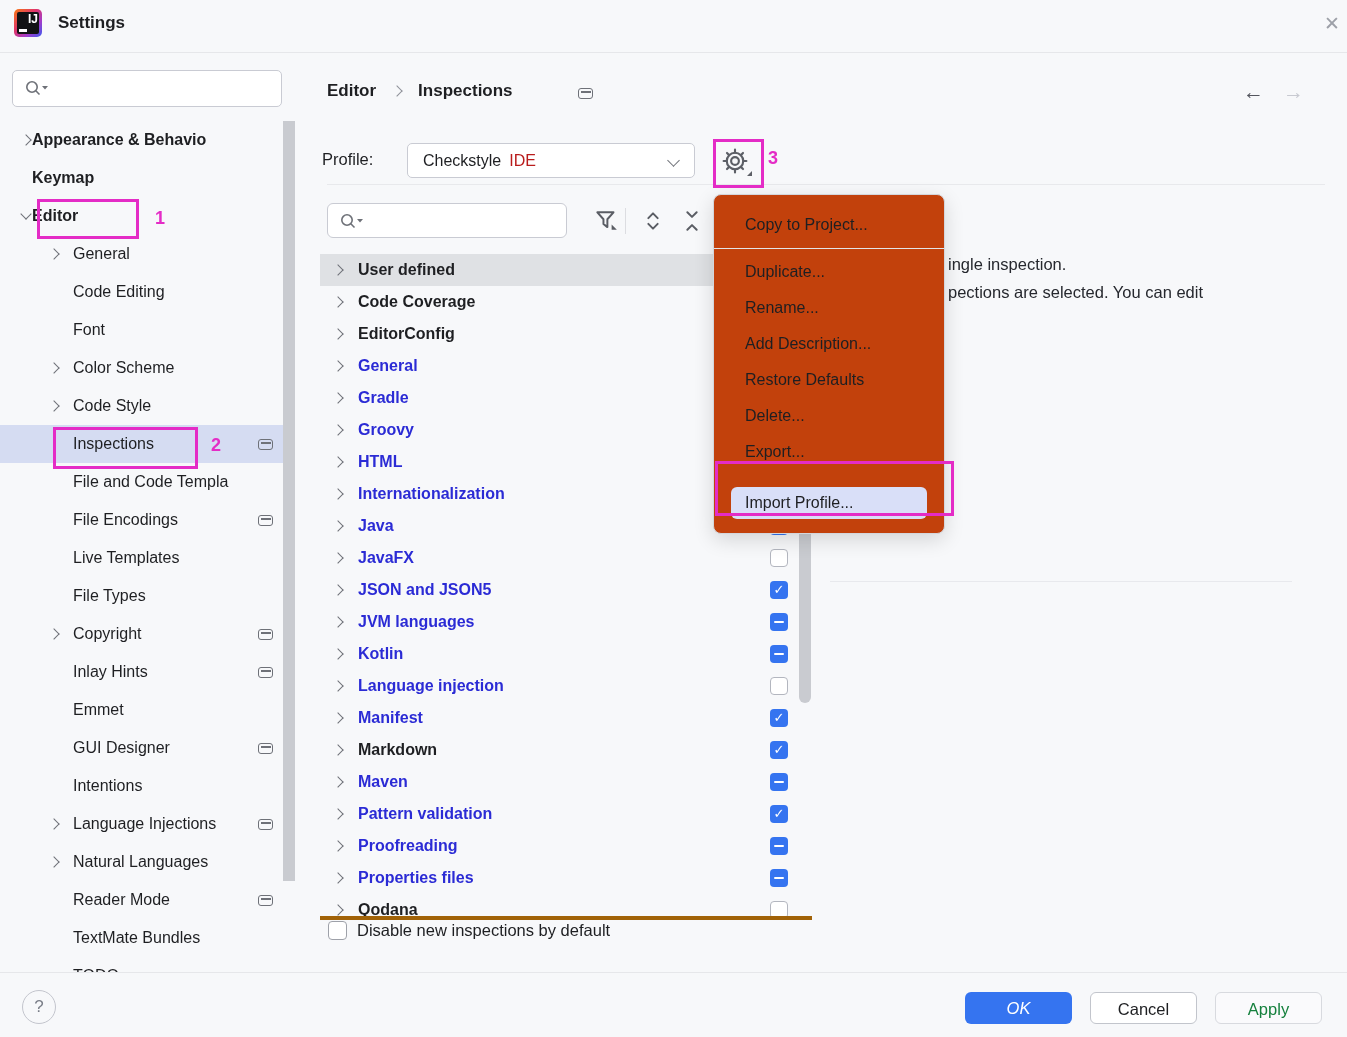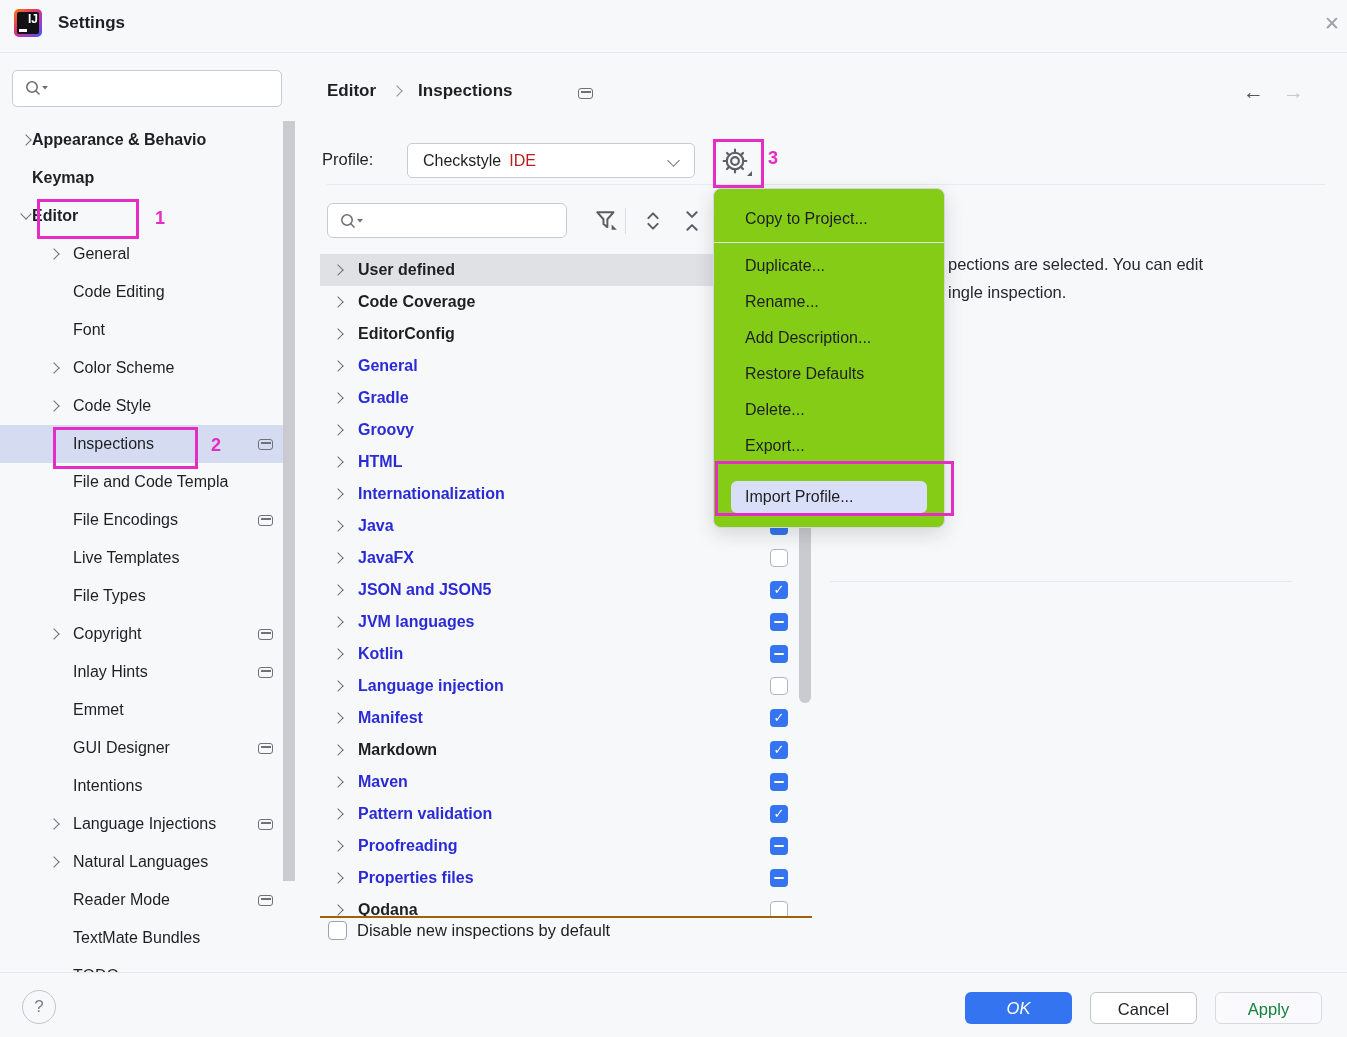--- a/index.html
+++ b/index.html
@@ -50,40 +50,40 @@
   .profile-select .sfx{margin-left:8px;color:#b91c1c;font-size:16px;}
   .profile-select .dchev{position:absolute;right:16px;top:12px;width:8px;height:8px;border-right:1.7px solid #6E7178;border-bottom:1.7px solid #6E7178;transform:rotate(45deg);}
   .gear-btn{left:716px;top:142px;width:39px;height:38px;cursor:pointer;}
   .gear-btn .tri{position:absolute;right:3px;bottom:4px;width:0;height:0;border-left:5px solid transparent;border-bottom:5px solid #5C5F66;}
   .content-divider{left:327px;top:184px;width:998px;height:1px;background:#E8E9EC;}
   
   .search2{left:327px;top:203px;width:240px;height:35px;background:#fff;border:1px solid #C9CBD3;border-radius:6px;box-sizing:border-box;}
   .tb-icon{cursor:pointer;}
   .tb-sep{left:625px;top:208px;width:1px;height:26px;background:#DCDDE1;}
   
-  .tree{left:320px;top:254px;width:492px;height:662px;overflow:hidden;border-bottom:2px solid #a16207;box-sizing:content-box;}
+  .tree{left:320px;top:254px;width:492px;height:662px;overflow:hidden;border-bottom:4px solid #a16207;box-sizing:content-box;}
   .tree-row{position:relative;height:32px;line-height:32px;font-weight:700;cursor:pointer;}
   .tree-row[data-selected="true"]{background:#DFE1E4;}
   .tree-row .chev{display:block;left:14px;top:12px;}
   .tree-row .lbl{margin-left:38px;}
   .tree-row[data-color="blue"] .lbl{color:#2B2BD5;}
   .cb{position:absolute;left:450px;top:7px;width:18px;height:18px;border-radius:4px;display:none;align-items:center;justify-content:center;box-sizing:border-box;cursor:pointer;}
   .tree-row[data-state="unchecked"] .cb{display:flex;background:#fff;border:1.7px solid #B3B6BF;}
   .tree-row[data-state="checked"] .cb{display:flex;background:#3574F0;}
   .tree-row[data-state="checked"] .cb::after{content:"✓";color:#fff;font-size:13px;font-weight:700;}
   .tree-row[data-state="indeterminate"] .cb{display:flex;background:#3574F0;}
   .tree-row[data-state="indeterminate"] .cb::after{content:"";width:10px;height:2.6px;border-radius:1.3px;background:#fff;}
   .tree-scroll{left:799px;top:505px;width:12px;height:198px;background:#C9CBD0;border-radius:6px;}
   .below-cb{left:328px;top:921px;width:19px;height:19px;border:1.7px solid #9EA1A9;border-radius:4px;background:#fff;box-sizing:border-box;cursor:pointer;}
   .below-lbl{left:357px;top:921px;font-size:16.5px;line-height:19px;}
   
   .detail{left:948px;top:250px;font-size:16.5px;line-height:28px;color:#26282E;}
   .detail-divider{left:830px;top:581px;width:462px;height:1px;background:#E8E9ED;}
   
-  .menu{left:713px;top:188px;width:232px;height:340px;background:#84cc16;border:1px solid #D4D6DC;border-radius:8px;
+  .menu{left:713px;top:194px;width:232px;height:340px;background:#c2410c;border:1px solid #D4D6DC;border-radius:8px;
     box-shadow:0 6px 20px rgba(0,0,0,.14);z-index:5;box-sizing:border-box;padding-top:12px;}
   .menu-row{height:36px;line-height:36px;padding-left:31px;font-size:16px;cursor:pointer;white-space:nowrap;}
   .menu-sep{height:1px;background:#E3E4E8;margin:5px 0;}
   .menu-import{margin:17px 17px 0 17px;height:32px;line-height:32px;padding-left:14px;background:#D9DFF8;border-radius:6px;font-size:16px;cursor:pointer;}
   
   .footer-divider{left:0;top:972px;width:1347px;height:1px;background:#E6E7EA;}
   .help-btn{left:22px;top:990px;width:34px;height:34px;border:1px solid #C3C5CD;border-radius:50%;color:#7A7E88;
     font-size:17px;line-height:32px;text-align:center;box-sizing:border-box;cursor:pointer;}
   .btn{top:992px;width:107px;height:32px;border-radius:6px;font-size:16.5px;line-height:32px;text-align:center;box-sizing:border-box;cursor:pointer;}
   .btn-ok{left:965px;background:#3574F0;color:#fff;font-style:italic;}
@@ -442,22 +442,22 @@
       <span class="lbl">Qodana</span>
       <span class="cb"></span>
     </div>
   </div>
 <div class="abs tree-scroll"></div>
 
 <div class="abs below-cb"></div>
 <div class="abs below-lbl">Disable new inspections by default</div>
 
 <div class="abs detail">
+  <div>ingle inspection.</div>
   <div>pections are selected. You can edit</div>
-  <div>ingle inspection.</div>
 </div>
 <div class="abs detail-divider"></div>
 
 <div class="abs menu">
   <div class="menu-row">Copy to Project...</div>
   <div class="menu-sep"></div>
   <div class="menu-row">Duplicate...</div>
   <div class="menu-row">Rename...</div>
   <div class="menu-row">Add Description...</div>
   <div class="menu-row">Restore Defaults</div>

